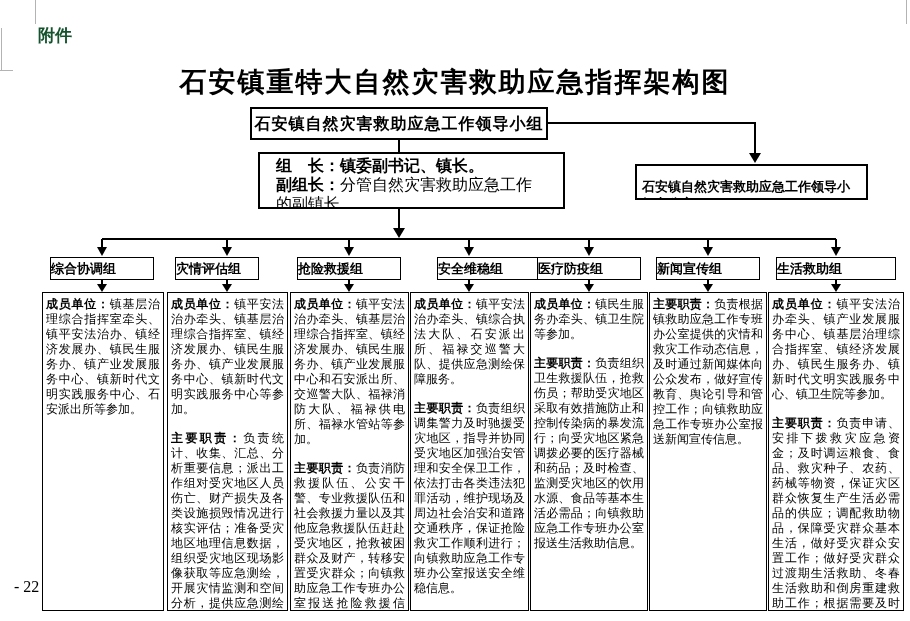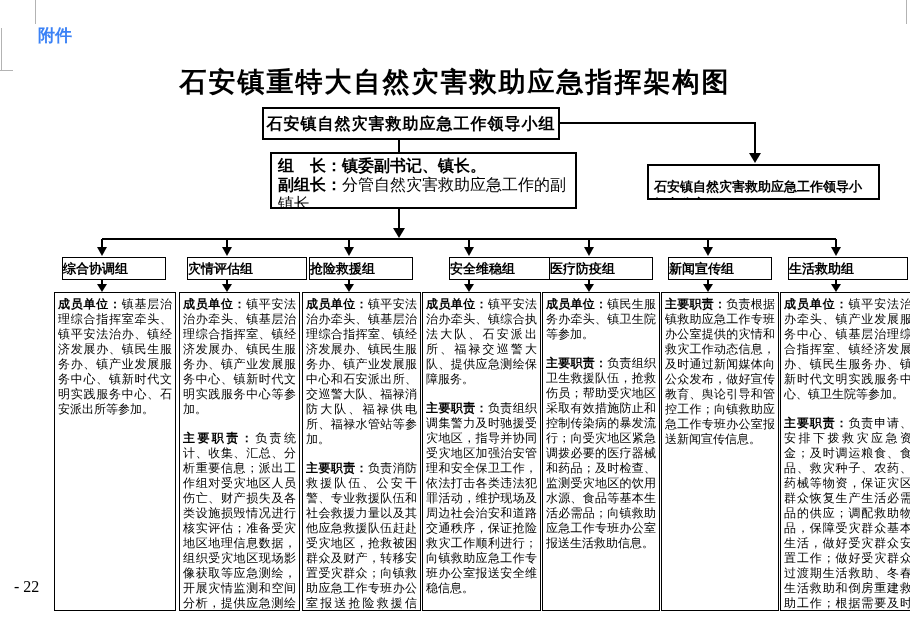--- a/index.html
+++ b/index.html
@@ -10,57 +10,57 @@
     height: 621px;
     background: #fff;
     overflow: hidden;
     font-family: "Liberation Serif", serif;
     color: #000;
   }
   .edge { position:absolute; background:#b3b3b3; }
   .attachment {
     position:absolute; left:38px; top:24px;
     font-family:"Liberation Sans", sans-serif;
-    font-weight:bold; font-size:17px; color:#3b82f6;
+    font-weight:bold; font-size:17px; color:#14532d;
   }
   .title {
     position:absolute; left:0; top:64px; width:910px;
     text-align:center;
     font-family:"Liberation Serif", serif;
     font-weight:bold; font-size:27px; letter-spacing:2px;
   }
-  .box { position:absolute; border:1px solid #000; background:#fff; z-index:2;margin-left:12px; }
+  .box { position:absolute; border:1px solid #000; background:#fff; z-index:2; }
   .topbox {
     left:250px; top:107px; width:298px; height:33px;
     border-width:2px;
     font-family:"Liberation Sans", sans-serif;
     font-weight:bold; font-size:16px; letter-spacing:1px;
     text-align:center; line-height:29px;
   }
   .leadbox {
     left:258px; top:152px; width:307px; height:57px;
-    border-width:2px; padding:2px 6px;
+    border-width:2px; padding:2px 16px;
     font-size:16px; line-height:19px; overflow:hidden;
   }
   .leadbox b { font-family:"Liberation Sans", sans-serif; }
   .lead-strong { font-family:"Liberation Sans", sans-serif; font-weight:bold; }
   .officebox {
     left:635px; top:164px; width:233px; height:36px;
     border-width:2px; padding:12px 5px;
     font-family:"Liberation Sans", sans-serif;
     font-weight:bold; font-size:13px; line-height:17px;
     overflow:hidden;
   }
   .gh {
     top:257px; height:23px;
     font-family:"Liberation Sans", sans-serif;
     font-weight:bold; font-size:13px;
     text-align:left; line-height:21px;
   }
-  .gh0{left:50px;width:104px}  .gh1{left:175px;width:120px}
+  .gh0{left:50px;width:104px}  .gh1{left:175px;width:84px}
   .gh2{left:297px;width:104px} .gh3{left:437px;width:104px}
   .gh4{left:537px;width:104px} .gh5{left:656px;width:104px}
   .gh6{left:776px;width:120px}
   .gd {
     top:292px; height:319px; padding:4px 3px;
     font-size:12px; line-height:15px;
     text-align:justify; overflow:hidden;
   }
   .gd p { margin:0 0 14px 0; }
   .gd b { font-family:"Liberation Sans", sans-serif; }

